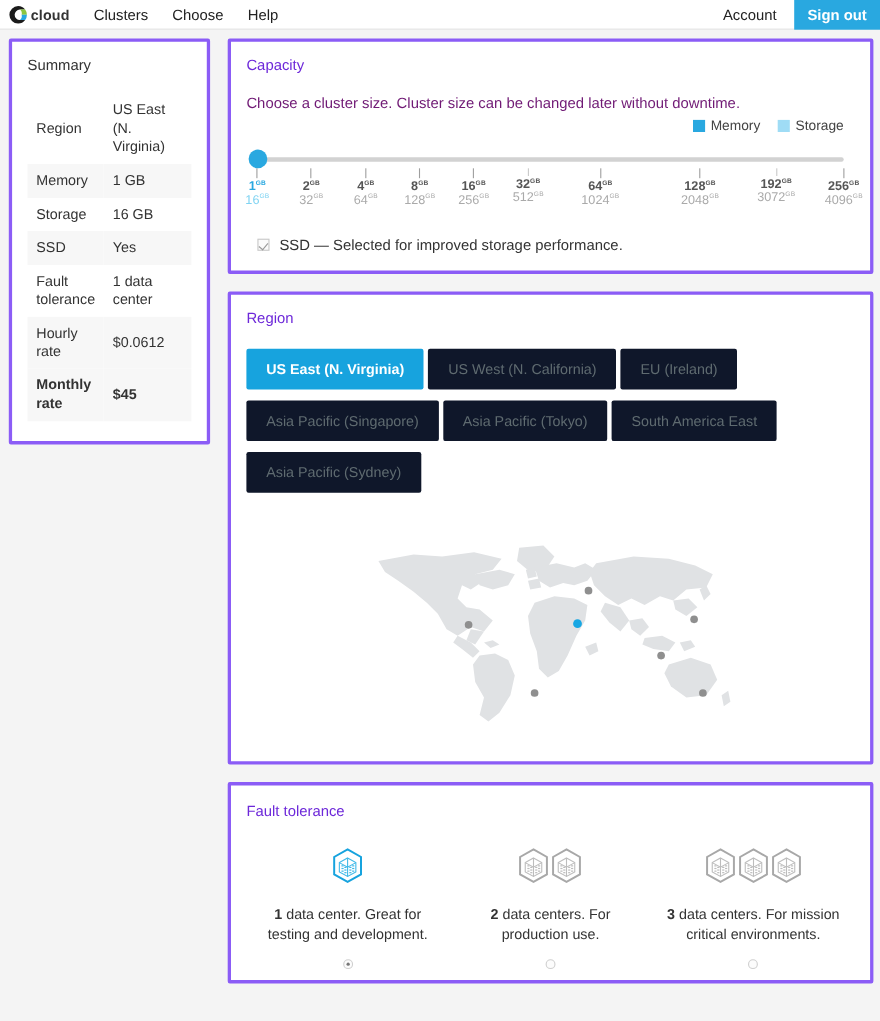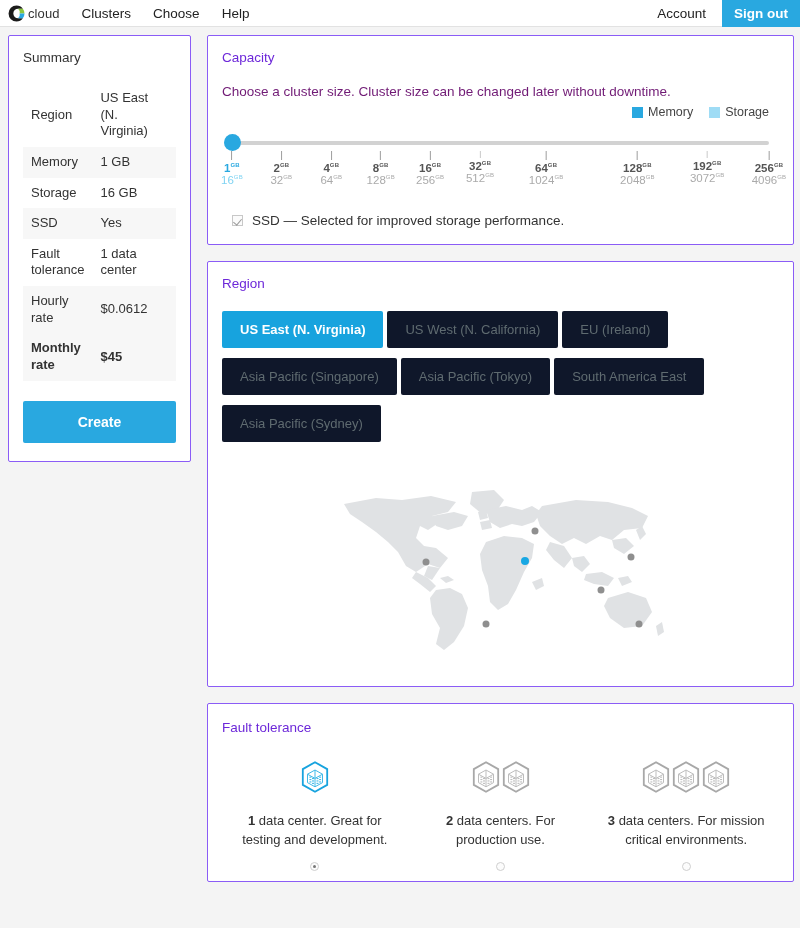--- a/index.html
+++ b/index.html
@@ -16,39 +16,39 @@
     height: 27px;
     background: #ffffff;
     border-bottom: 1px solid #e2e2e2;
     display: flex;
     align-items: center;
     padding: 0 0 0 8px;
     position: relative;
   }
   .brand { display: flex; align-items: center; gap: 3px; margin-right: 22px; }
   .logo-mark { width: 17px; height: 17px; display: block; }
-  .brand-name { font-size: 13px; color: #333; letter-spacing: .1px; }
+  .brand-name { font-size: 13px; color: #333; letter-spacing: .1px; font-weight: bold; }
   .nav { display: flex; align-items: center; gap: 22px; }
   .nav a { font-size: 13.5px; color: #222; text-decoration: none; }
   .topbar-right { margin-left: auto; display: flex; align-items: center; height: 100%; }
   .account-link { font-size: 13.5px; color: #222; text-decoration: none; padding-right: 16px; }
   .signout {
     background: #29a8e0; color: #fff; border: 0;
     font-family: inherit; font-size: 13.5px; font-weight: bold;
     padding: 0 12px; height: 27px; line-height: 27px; cursor: pointer;
   }
 
   
   .page { display: flex; align-items: flex-start; }
   .sidebar { width: 199px; flex: 0 0 199px; padding: 8px; }
   .content { flex: 1; padding: 8px 6px 8px 8px; }
 
   .card {
     background: #fff;
-    border: 1px solid #8b5cf6;
+    border: 3px solid #8b5cf6;
     border-radius: 2px;
   }
 
   
   .summary-card { padding: 14px 14px 18px 14px; }
   .summary-title { font-size: 13.5px; color: #333; margin-bottom: 18px; }
   table.summary { width: 100%; border-collapse: collapse; }
   table.summary td {
     font-size: 13px; color: #333; padding: 7px 8px;
     vertical-align: middle; line-height: 1.28;
@@ -191,21 +191,20 @@
           <tr class="alt">
             <td class="k">Hourly rate</td>
             <td class="v">$0.0612</td>
           </tr>
           <tr class="alt bold">
             <td class="k">Monthly rate</td>
             <td class="v">$45</td>
           </tr>
         </tbody>
       </table>
-      <button class="create-btn">Create</button>
     </div>
   </aside>
 
   <main class="content">
 
     <section class="card sec">
       <div class="sec-title">Capacity</div>
       <div class="sec-sub">Choose a cluster size. Cluster size can be changed later without downtime.</div>
 
       <div class="legend">

